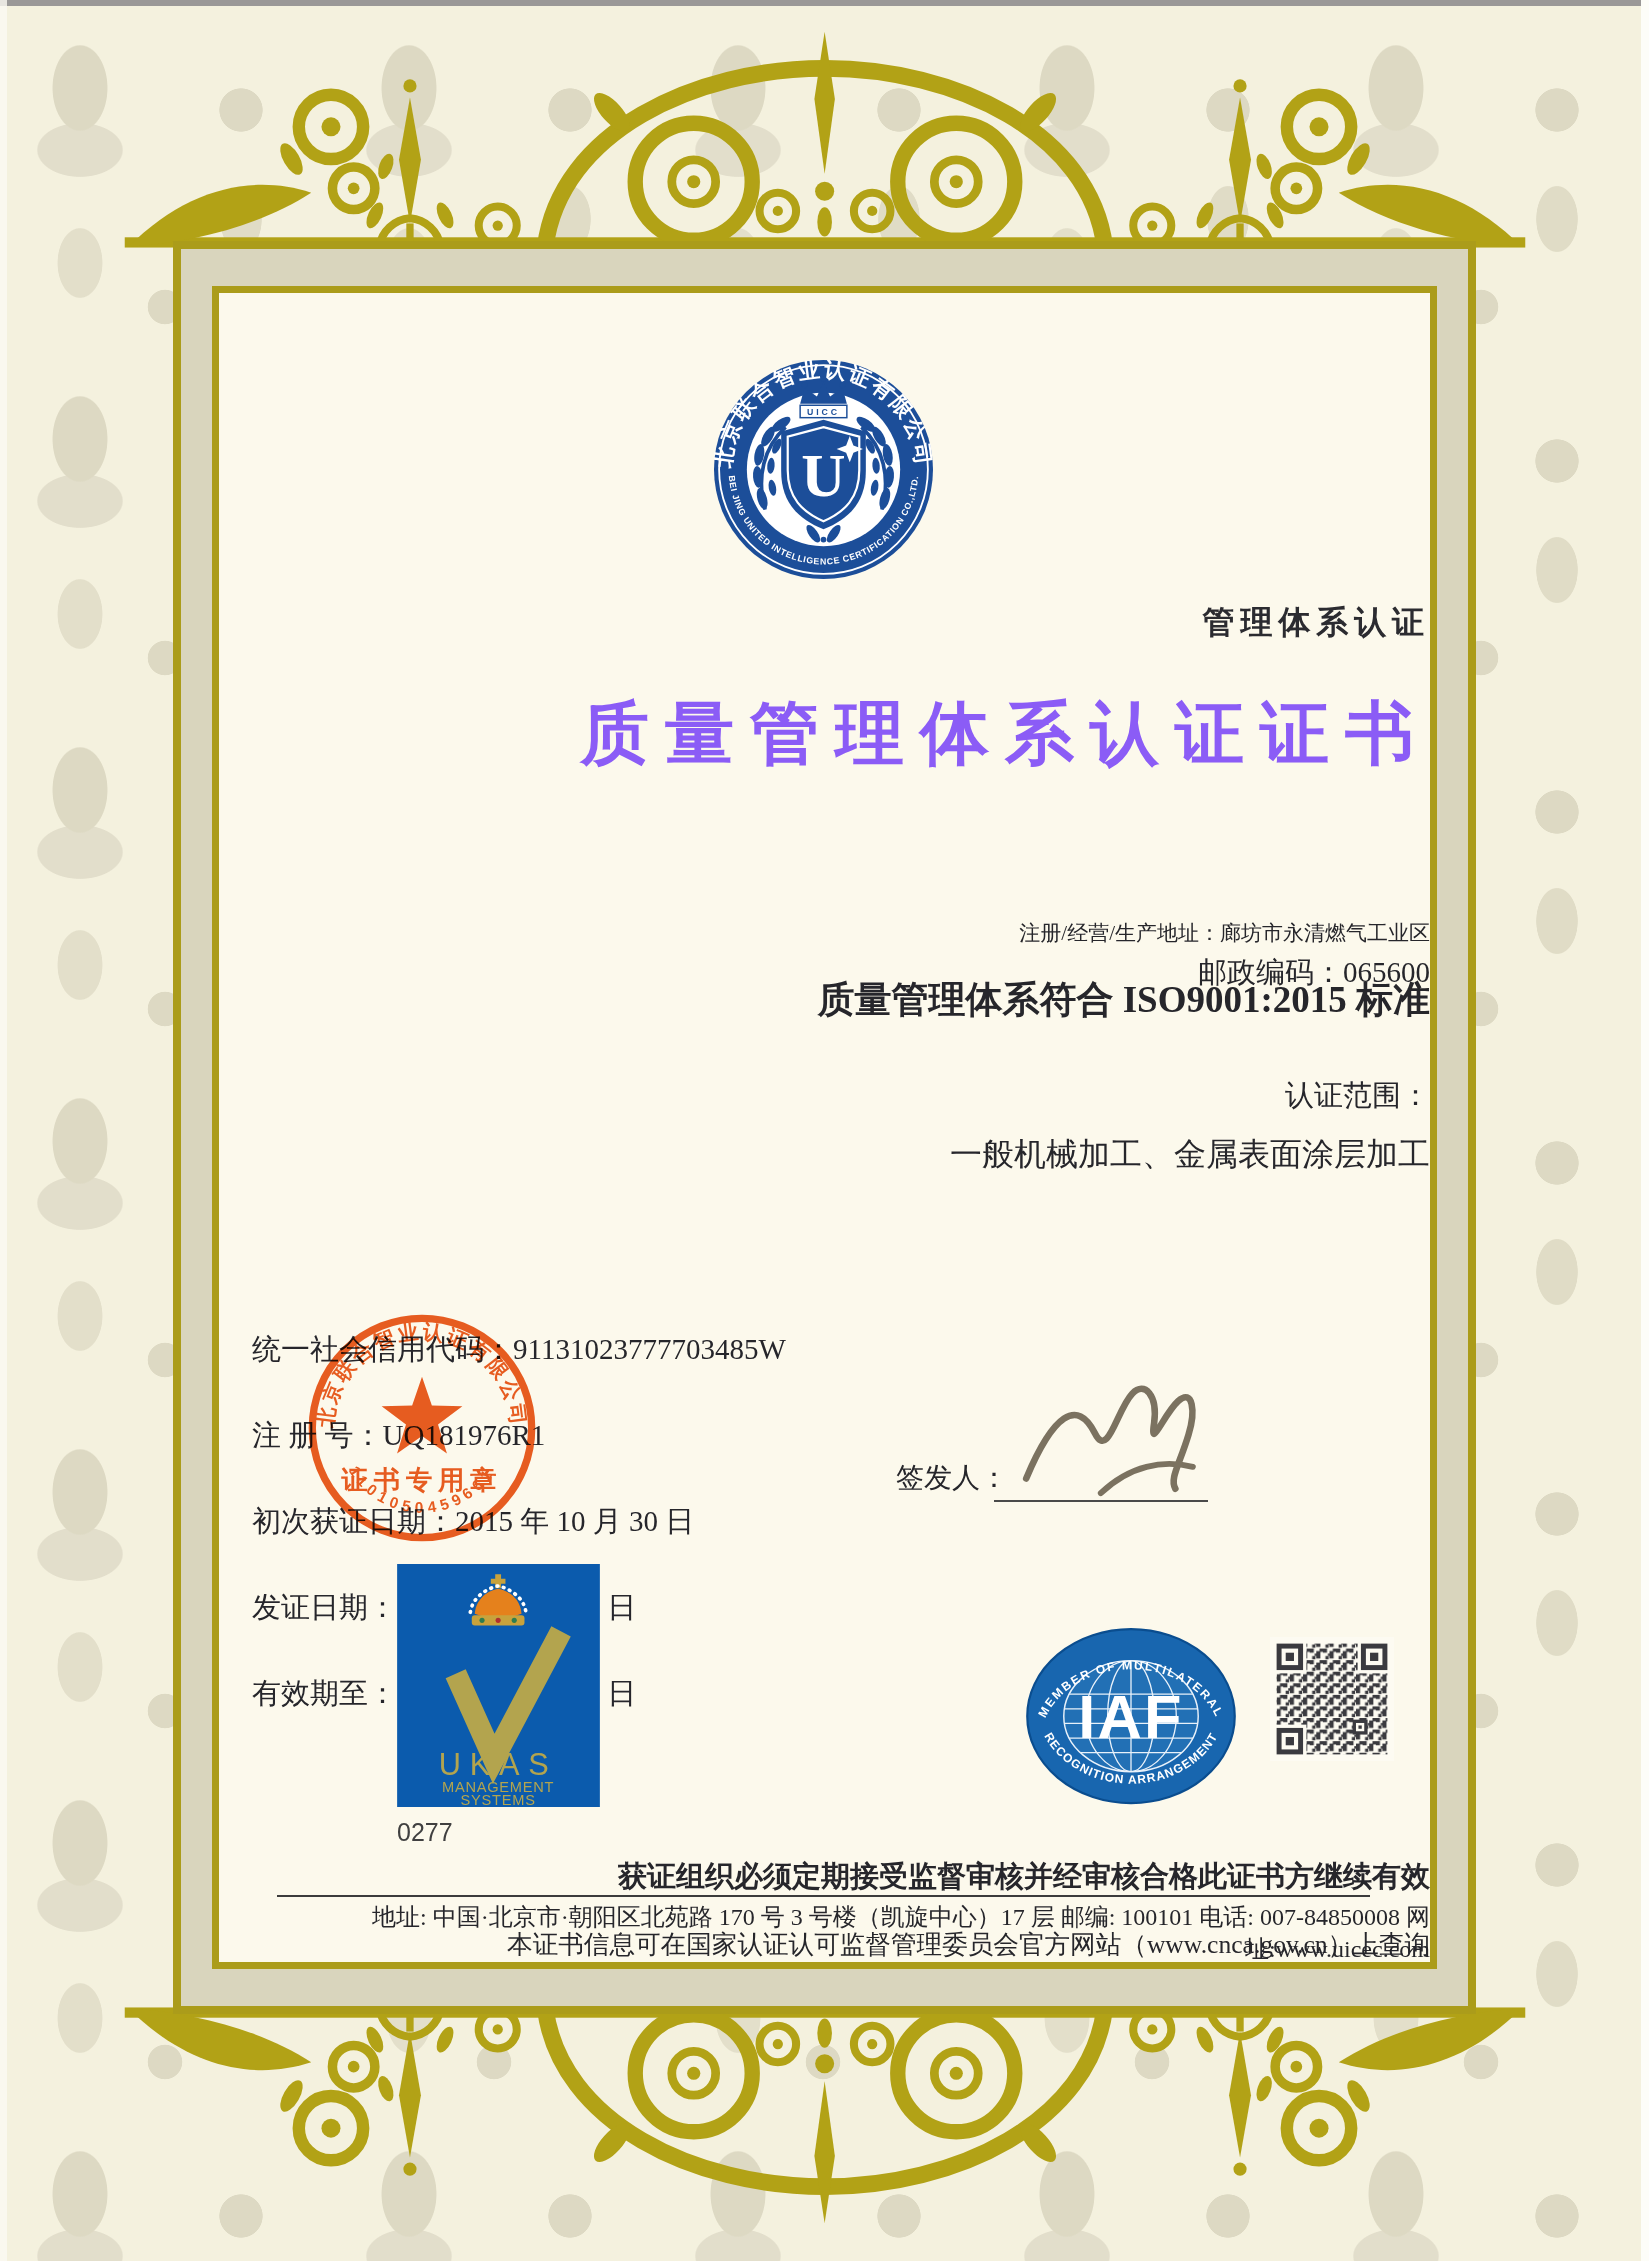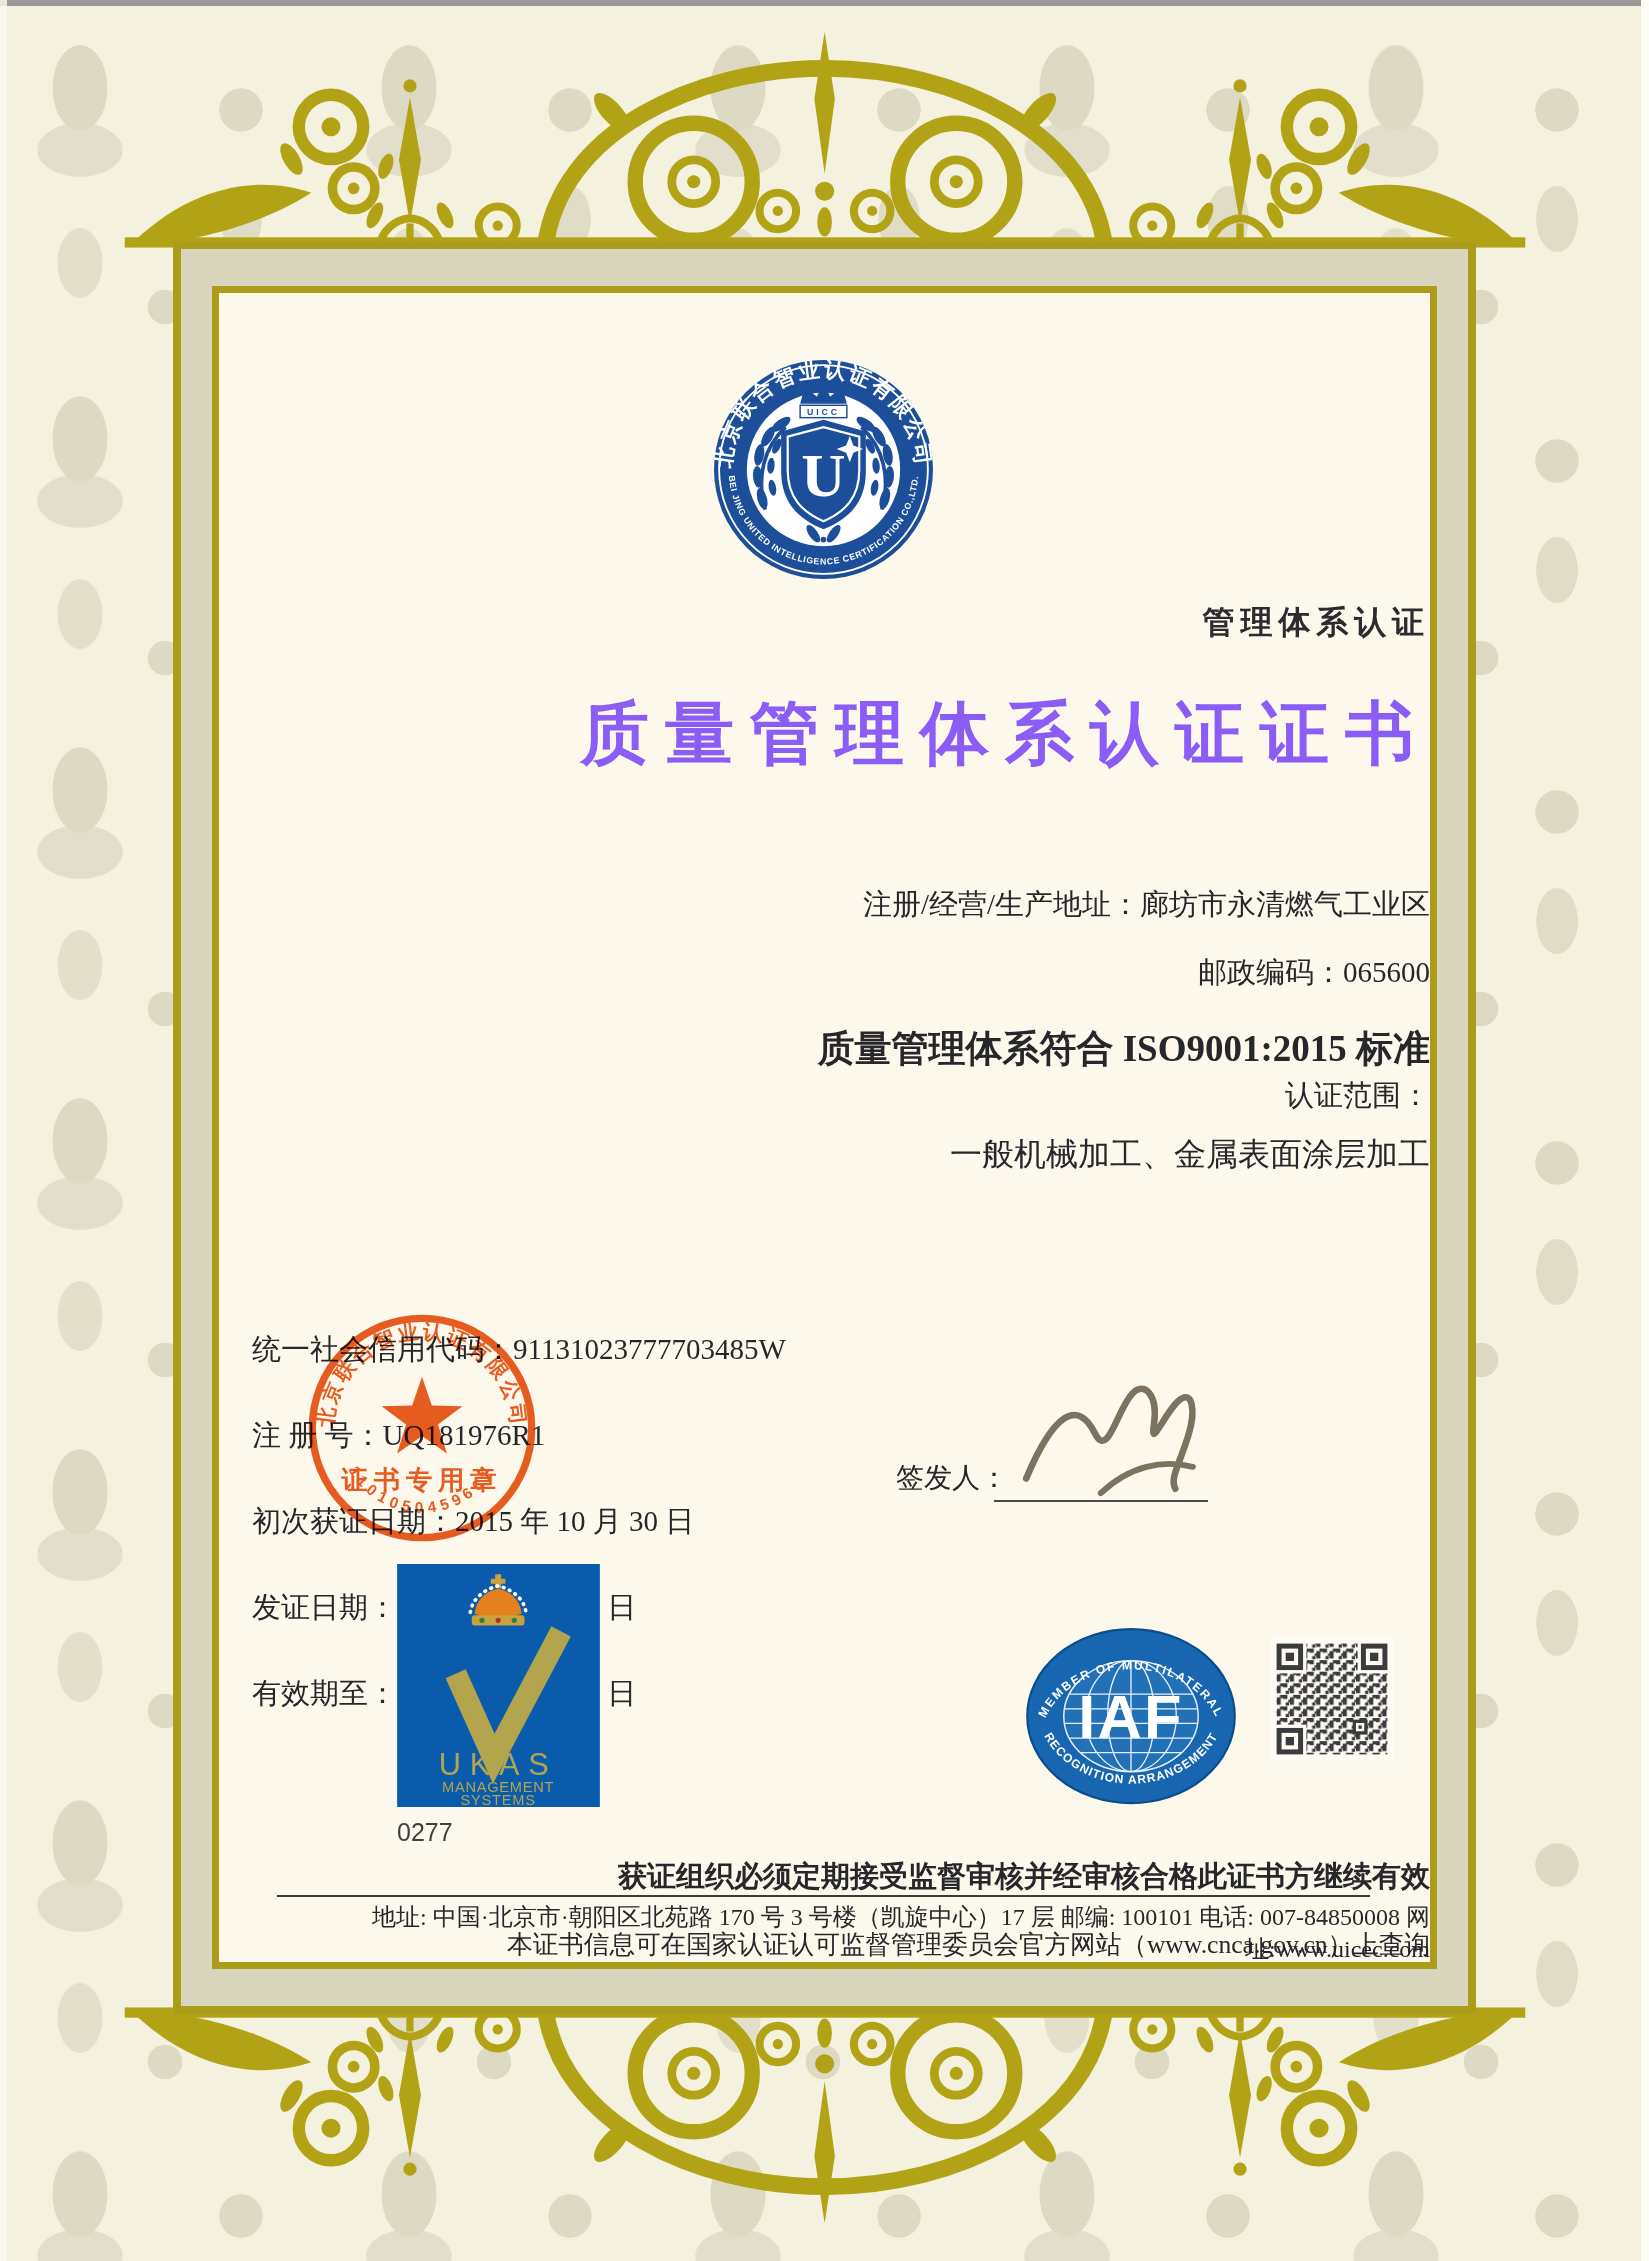--- a/index.html
+++ b/index.html
@@ -25,23 +25,23 @@
   .frame{position:absolute;left:173px;top:241px;width:1303px;height:1773px;
     box-sizing:border-box;border:8.8px solid #ab9c1a;background:#d9d5bd;padding:37px 31px;}
   .panel{position:relative;width:100%;height:100%;box-sizing:border-box;
     border:7.3px solid #ab9c1a;background:#fcf9ec;}
   .abs{position:absolute;}
   .ctr{left:0;width:100%;text-align:right;}
   .cn-sans{font-family:"Liberation Sans","DejaVu Sans",sans-serif;}
   .subtitle{top:308px;font-size:32px;letter-spacing:5.9px;font-weight:bold;color:#2b2b30;}
   .title{top:395px;font-size:69px;letter-spacing:16px;font-weight:bold;color:#8b5cf6;}
   .company{top:489px;font-size:73px;letter-spacing:16px;font-weight:bold;color:#222;}
-  .addr1{top:592px;font-size:29px;}
+  .addr1{top:626px;font-size:21px;}
   .addr2{top:660px;font-size:29px;}
-  .iso{top:731px;font-size:37px;font-weight:bold;}
+  .iso{top:682px;font-size:37px;font-weight:bold;}
   .scope-label{top:783px;font-size:29px;}
   .scope{top:840px;font-size:32px;}
   .details{left:33px;top:992px;font-size:29px;line-height:43px;white-space:pre-line;}
   .stamp-wrap{left:86px;top:1018px;width:234px;height:234px;mix-blend-mode:multiply;opacity:.92;}
   .signer-label{left:677px;top:1166px;font-size:28px;}
   .sig-line{left:775px;top:1207px;width:214px;height:2.2px;background:#4a4a4a;}
   .sig-art{left:794px;top:1070px;width:196px;height:155px;}
   .ukas-wrap{left:178px;top:1271px;width:203px;height:243px;}
   .ukas-num{left:178px;top:1525px;width:203px;font-size:25px;color:#404040;}
   .iaf-wrap{left:806px;top:1334px;width:212px;height:179px;}

